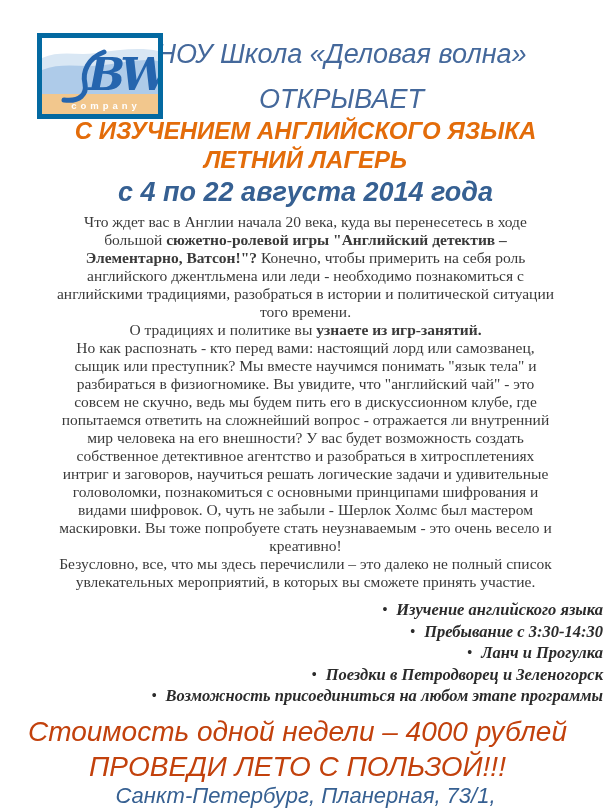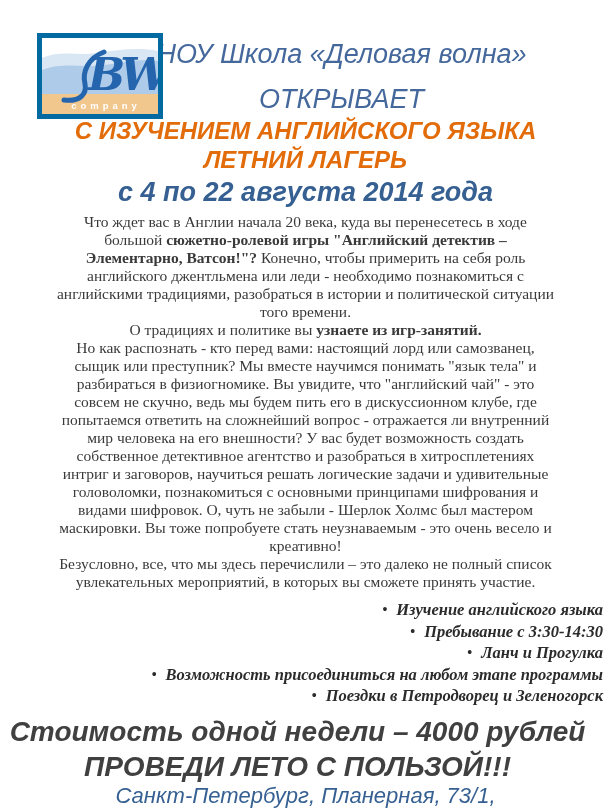--- a/index.html
+++ b/index.html
@@ -39,22 +39,22 @@
   .program-head{
     text-align:center;font-weight:bold;font-size:16px;line-height:21px;color:#2b2b2b;margin:1px 0 2px 0;
   }
   .program{margin:8px;padding:0;list-style:none;text-align:right;}
   .program li{
     font-style:italic;font-weight:bold;font-size:16.5px;line-height:21.5px;color:#2b2b2b;
   }
   .bullet{display:inline-block;margin-right:9px;font-style:normal;font-size:14px;vertical-align:1px;}
   
   .price,.slogan{
-    font-family:"Liberation Sans",sans-serif;font-style:italic;font-weight:bold;
-    font-size:28px;line-height:33px;color:#404040;text-align:center;margin:2px 16px 0 0;
+    font-family:"Liberation Sans",sans-serif;font-style:italic;font-weight:normal;
+    font-size:28px;line-height:33px;color:#c2410c;text-align:center;margin:2px 16px 0 0;
     white-space:nowrap;
   }
   .addr,.tel,.www{
     font-family:"Liberation Sans",sans-serif;font-style:italic;
     font-size:22px;line-height:25px;color:#366092;text-align:center;margin:0;
   }
 </style>
 </head>
 <body>
 
@@ -84,21 +84,21 @@
     <p><span>Что ждет вас в Англии начала 20 века, куда вы перенесетесь в ходе большой </span><span class="b">сюжетно-ролевой игры "Английский детектив – Элементарно, Ватсон!"?</span><span> Конечно, чтобы примерить на себя роль английского джентльмена или леди - необходимо познакомиться с английскими традициями, разобраться в истории и политической ситуации того времени.</span></p>
     <p><span>О традициях и политике вы </span><span class="b">узнаете из игр-занятий.</span></p>
     <p>Но как распознать - кто перед вами: настоящий лорд или самозванец, сыщик или преступник? Мы вместе научимся понимать "язык тела" и разбираться в физиогномике. Вы увидите, что "английский чай" - это совсем не скучно, ведь мы будем пить его в дискуссионном клубе, где попытаемся ответить на сложнейший вопрос - отражается ли внутренний мир человека на его внешности? У вас будет возможность создать собственное детективное агентство и разобраться в хитросплетениях интриг и заговоров, научиться решать логические задачи и удивительные головоломки, познакомиться с основными принципами шифрования и видами шифровок. О, чуть не забыли - Шерлок Холмс был мастером маскировки. Вы тоже попробуете стать неузнаваемым - это очень весело и креативно!</p>
     <p>Безусловно, все, что мы здесь перечислили – это далеко не полный список увлекательных мероприятий, в которых вы сможете принять участие.</p>
   </div>
 
   <ul class="program">
     <li><span class="bullet">•</span><span>Изучение английского языка</span></li>
     <li><span class="bullet">•</span><span>Пребывание с 3:30-14:30</span></li>
     <li><span class="bullet">•</span><span>Ланч и Прогулка</span></li>
+    <li><span class="bullet">•</span><span>Поездки в Петродворец и Зеленогорск</span></li>
     <li><span class="bullet">•</span><span>Возможность присоединиться на любом этапе программы</span></li>
-    <li><span class="bullet">•</span><span>Поездки в Петродворец и Зеленогорск</span></li>
   </ul>
 
   <p class="price">Стоимость одной недели – 4000 рублей</p>
   <p class="slogan">ПРОВЕДИ ЛЕТО С ПОЛЬЗОЙ!!!</p>
   <p class="addr">Санкт-Петербург, Планерная, 73/1,</p>
 
 </div>
 
 </body></html>

